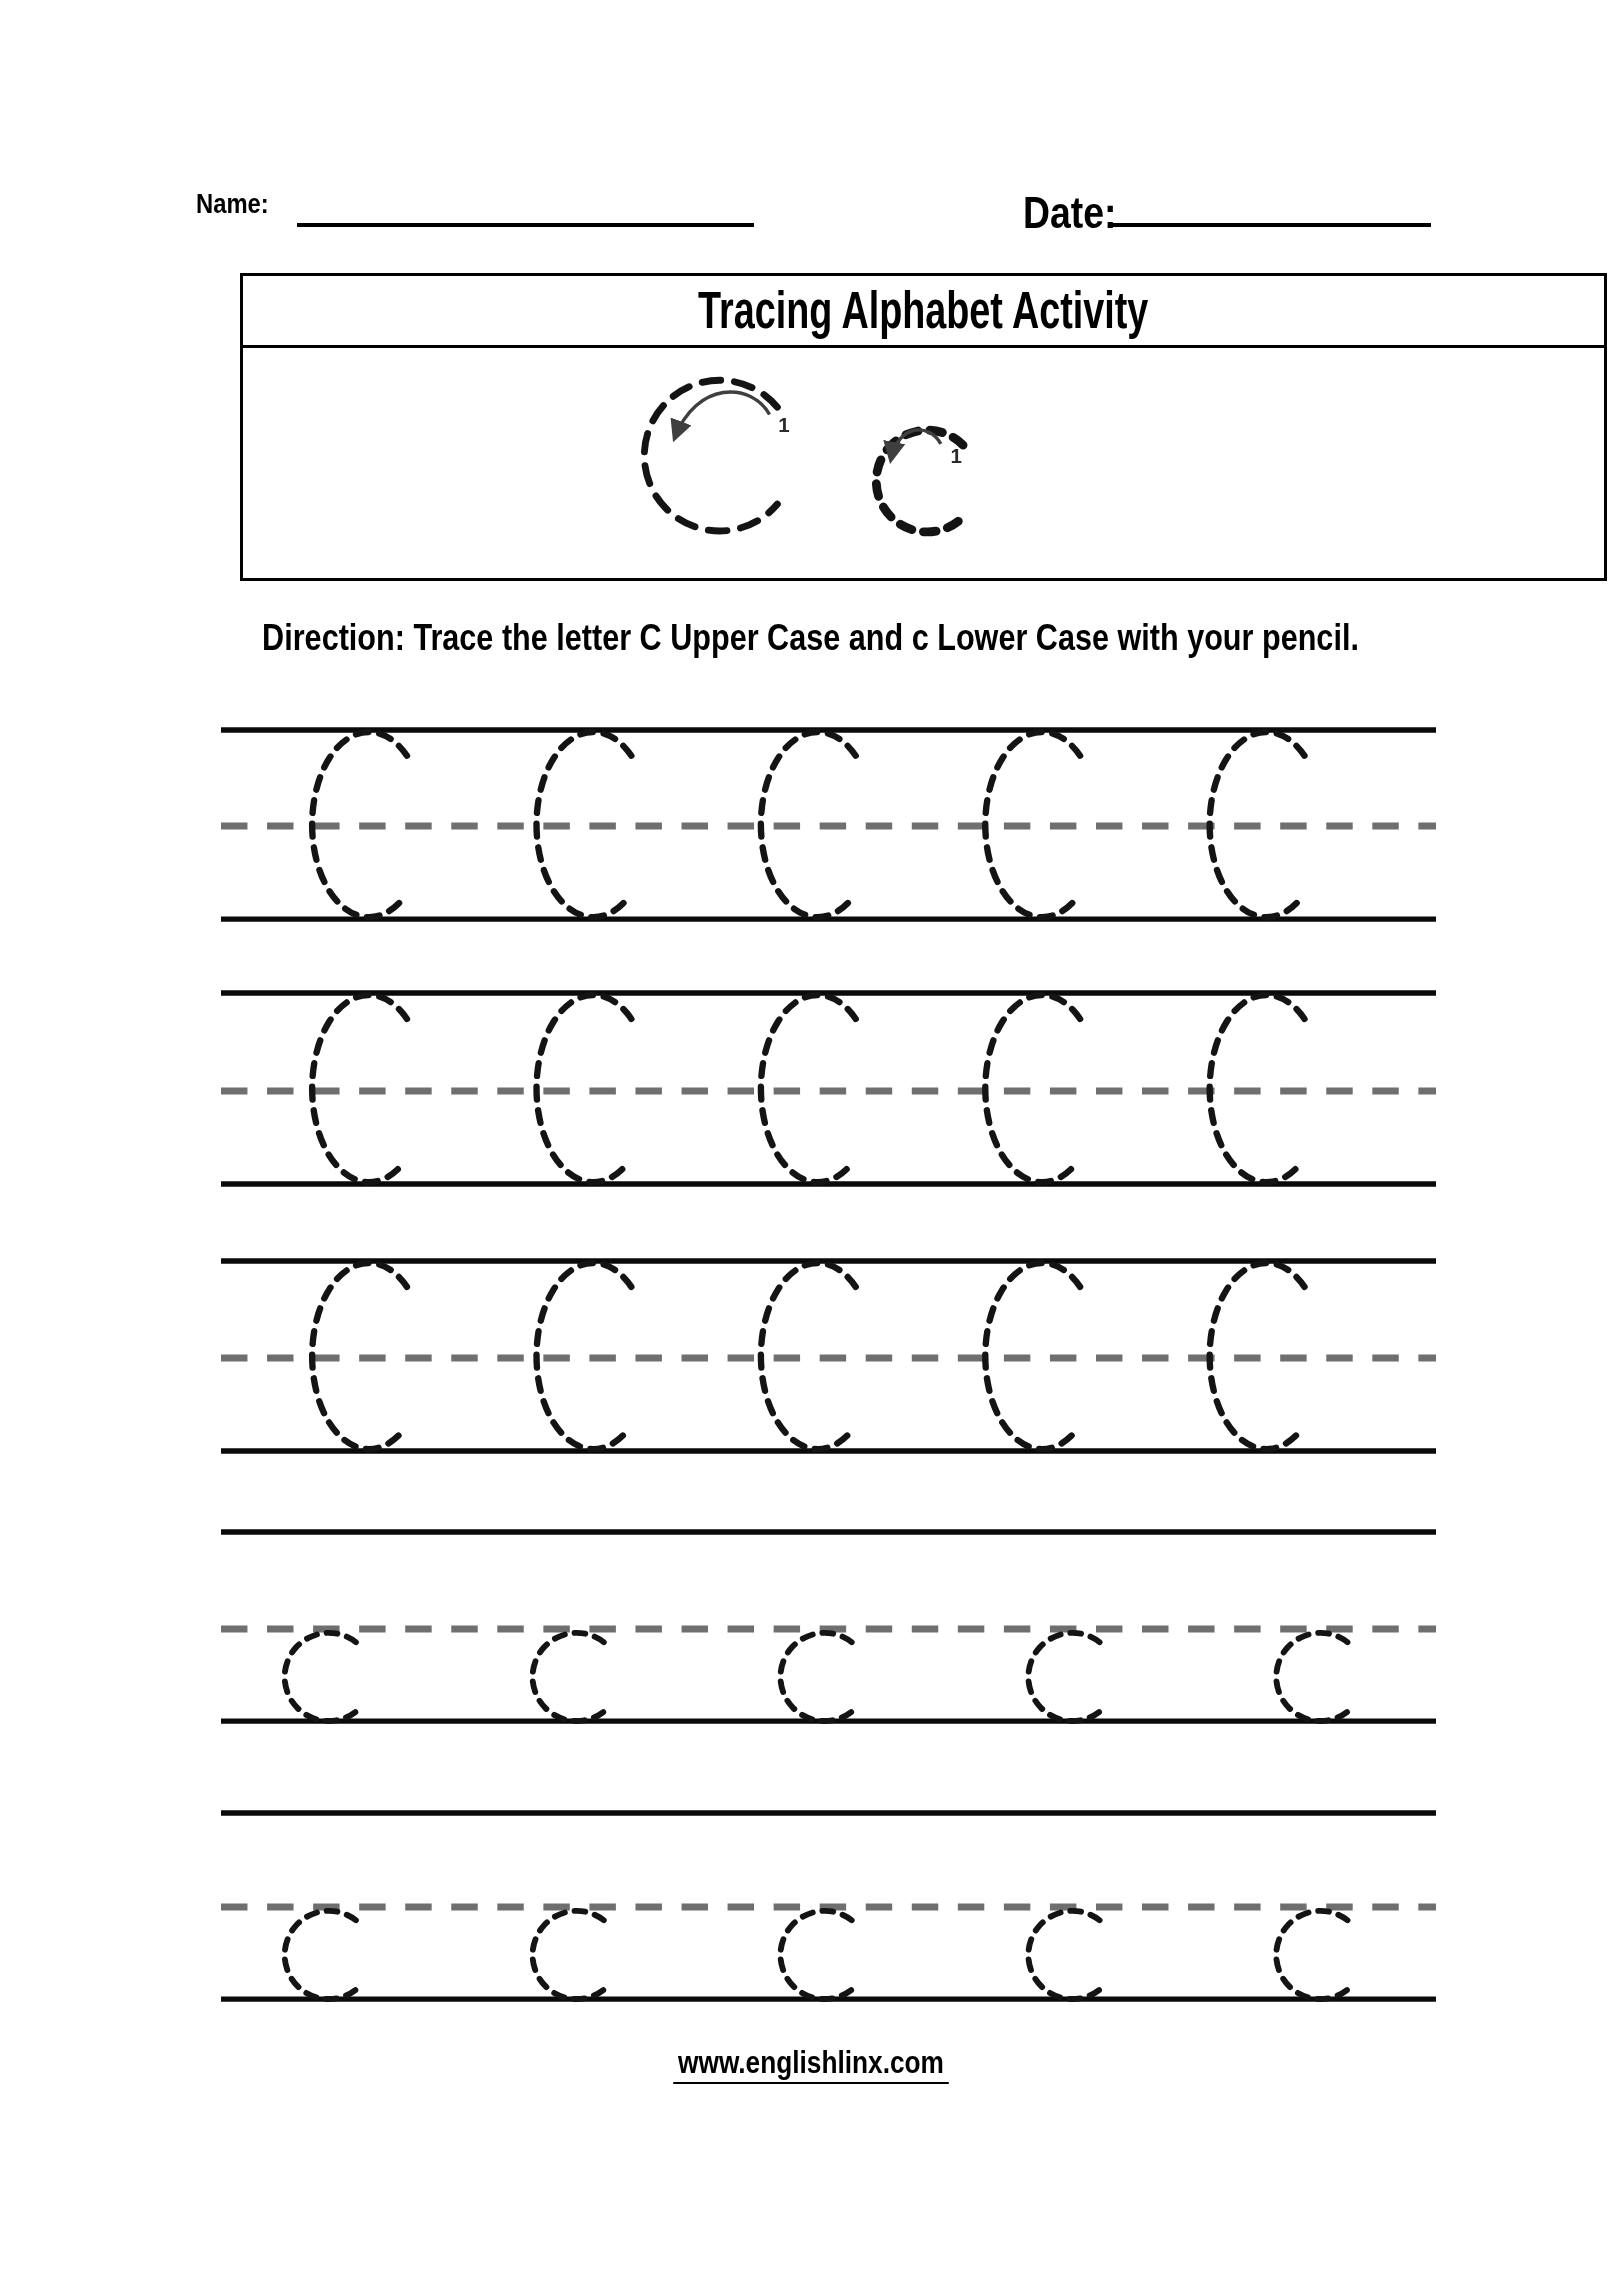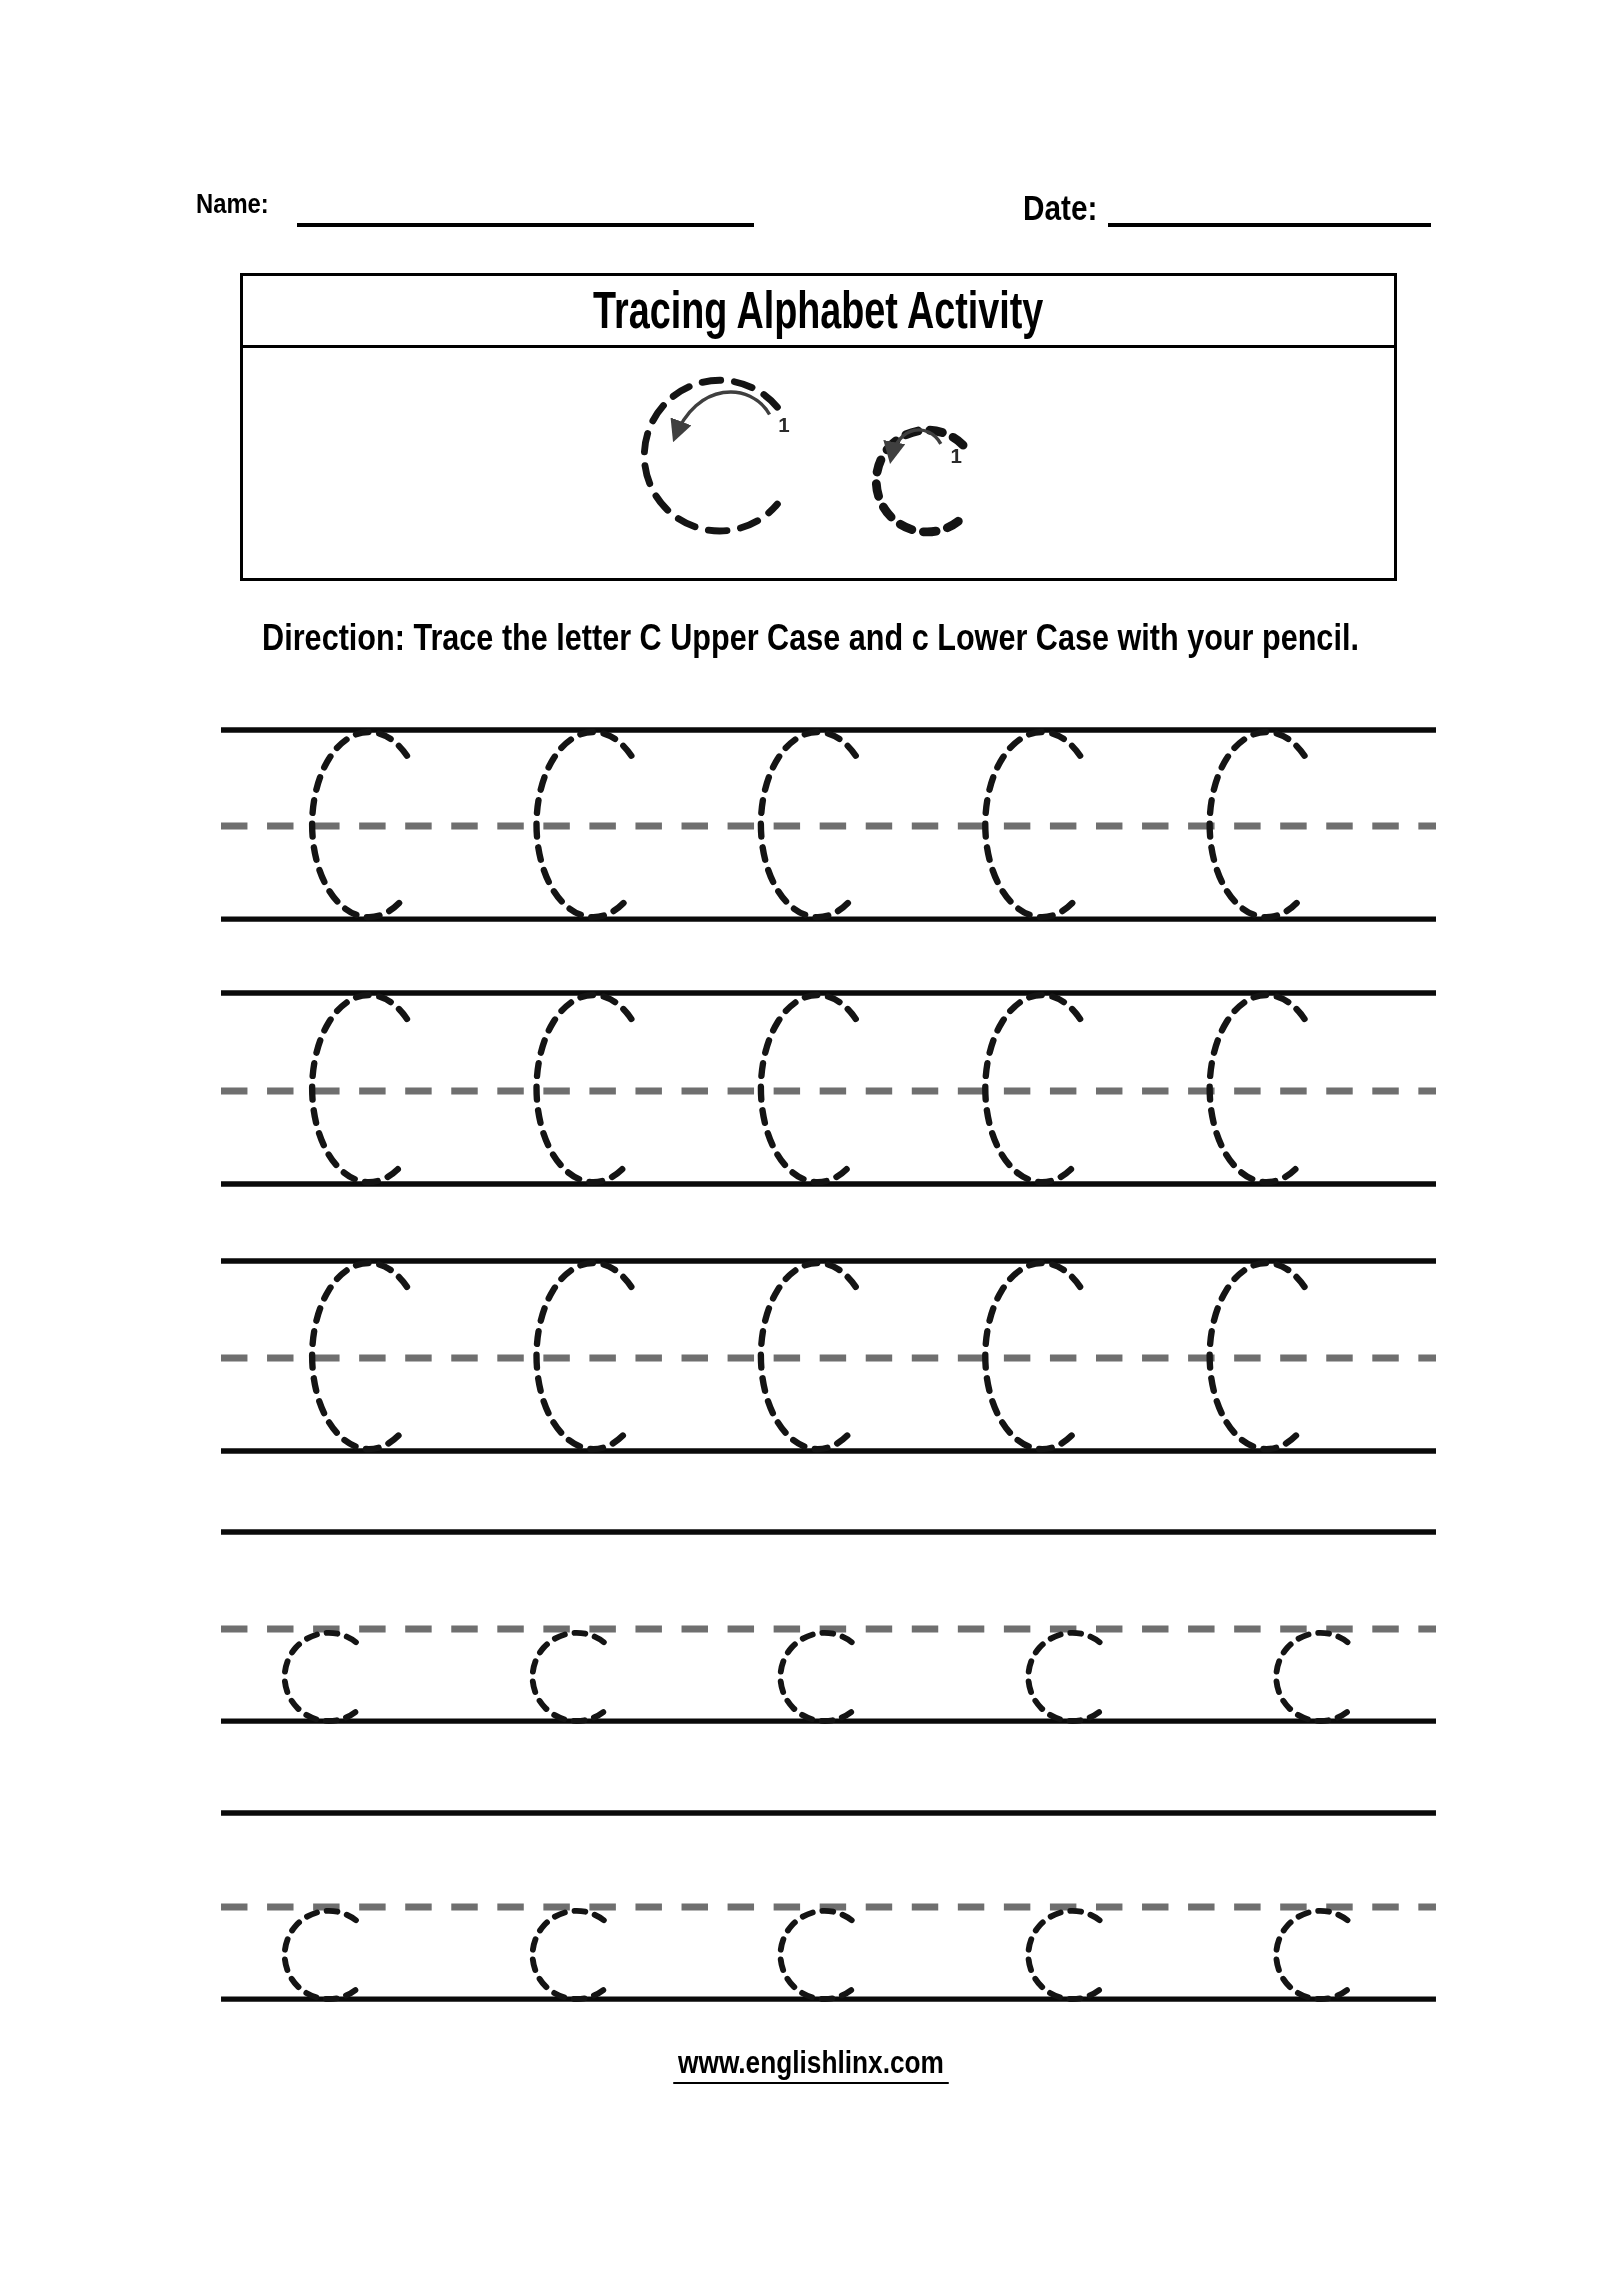--- a/index.html
+++ b/index.html
@@ -3,26 +3,26 @@
 <meta charset="utf-8">
 <style>
   html,body{margin:0;padding:0;background:#ffffff;}
   body{width:1621px;height:2293px;position:relative;overflow:hidden;
        font-family:"Liberation Sans","DejaVu Sans",sans-serif;color:#000;}
   .abs{position:absolute;}
   .cond{display:inline-block;transform-origin:left center;transform:scaleX(.85);
         font-weight:bold;white-space:nowrap;}
   
   .name-label{left:196px;top:188px;font-size:28px;}
-  .date-label{left:1023px;top:188px;font-size:35px;}
+  .date-label{left:1023px;top:188px;font-size:44px;}
   .fill-line{height:3.9px;background:#000;top:223px;}
   .name-line{left:297px;width:457px;}
   .date-line{left:1108px;width:323px;}
   
-  .title-box{left:240px;top:273px;width:1157px;height:308px;border:3.9px solid #000;
+  .title-box{left:240px;top:273px;width:1367px;height:308px;border:3.9px solid #000;
              box-sizing:border-box;background:#fff;}
   .title-row{height:69px;border-bottom:3.9px solid #000;display:flex;
              align-items:center;justify-content:center;}
   .title-text{display:inline-block;transform:scaleX(.74);transform-origin:center;
               font-weight:bold;font-size:51px;white-space:nowrap;letter-spacing:0px;}
   .demo-area{position:relative;width:1149px;height:227px;}
   
   .direction{left:0;top:617px;width:1621px;text-align:center;font-weight:bold;
              font-size:36px;transform:scaleX(.85);transform-origin:center;white-space:nowrap;}
   

